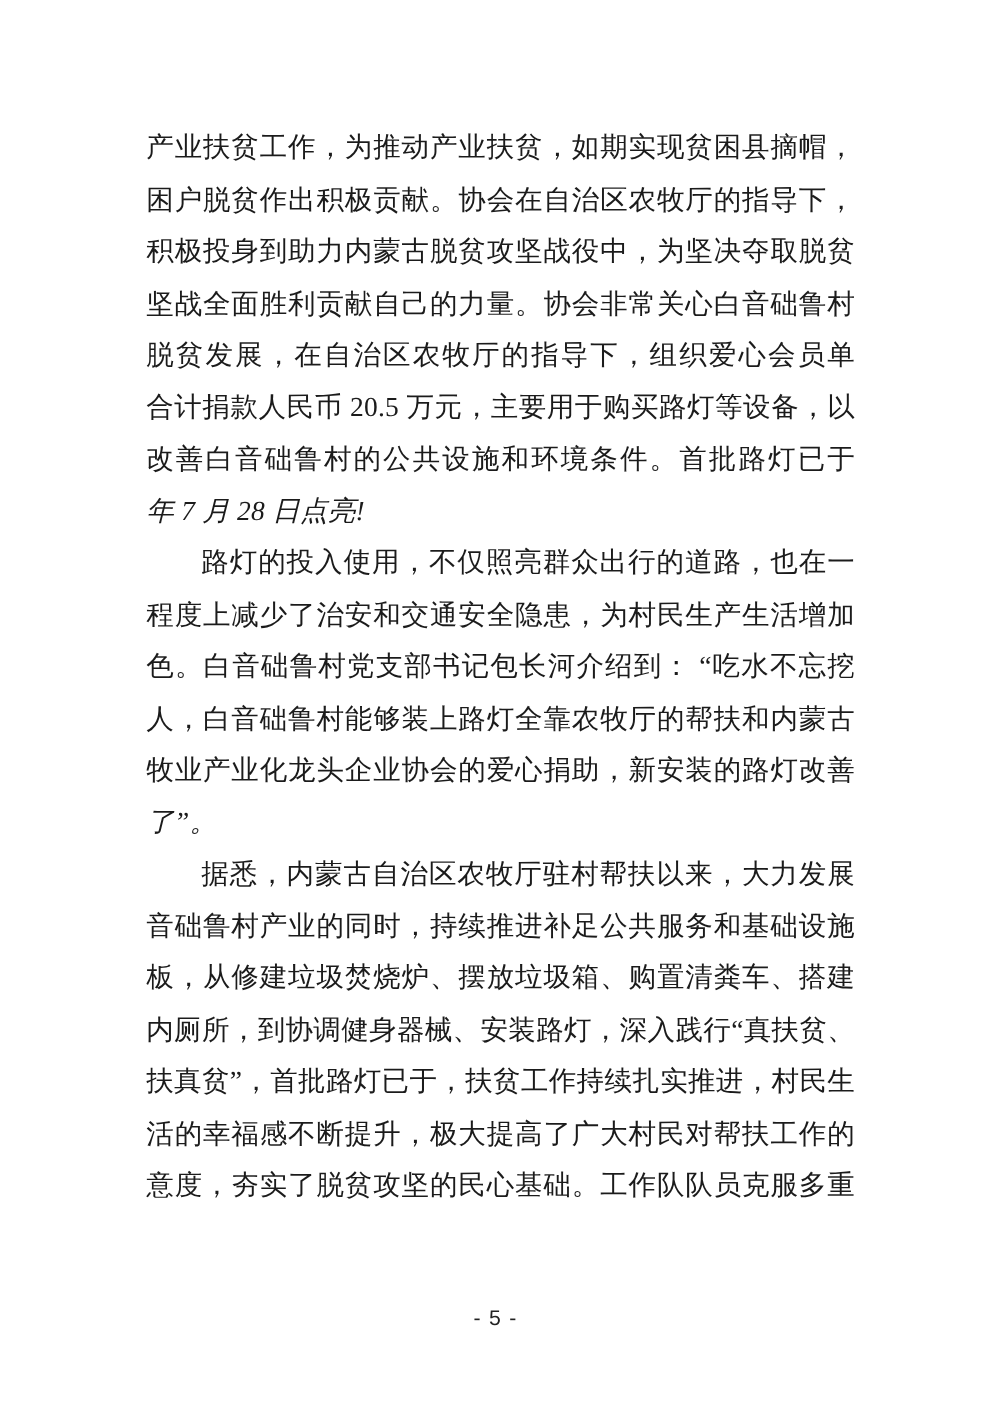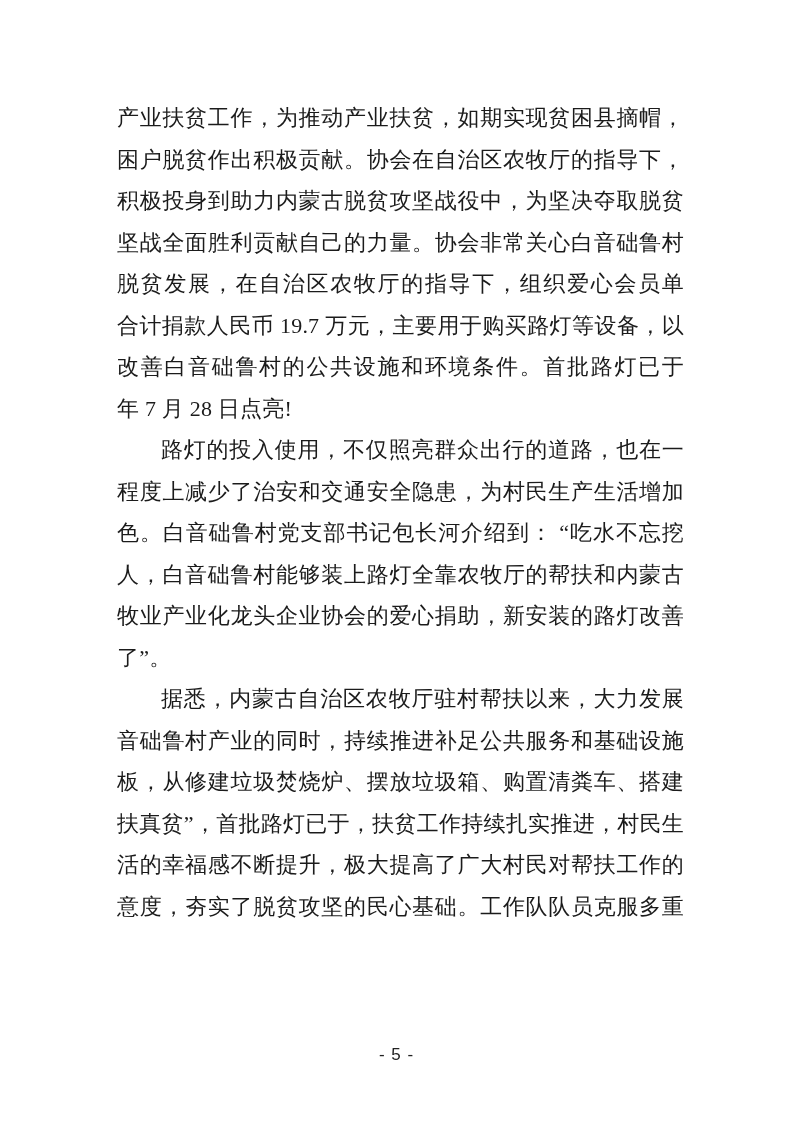--- a/index.html
+++ b/index.html
@@ -34,20 +34,21 @@
   .line {
     text-align: justify;
     text-align-last: justify;
     white-space: normal;
     height: 41.5px;
     overflow: hidden;
   }
   .line.endline {
     text-align: left;
     text-align-last: left;
+    font-style: italic;
   }
   .line.indent {
     text-indent: 44px;
   }
   .footer {
     position: absolute;
     left: 0;
     top: 1045px;
     width: 793px;
     text-align: center;
@@ -61,32 +62,33 @@
 <body>
 
 <div class="page">
 
   <div class="body-text">
     <div class="line">产业扶贫工作，为推动产业扶贫，如期实现贫困县摘帽，贫</div>
     <div class="line">困户脱贫作出积极贡献。协会在自治区农牧厅的指导下，也</div>
     <div class="line">积极投身到助力内蒙古脱贫攻坚战役中，为坚决夺取脱贫攻</div>
     <div class="line">坚战全面胜利贡献自己的力量。协会非常关心白音础鲁村的</div>
     <div class="line">脱贫发展，在自治区农牧厅的指导下，组织爱心会员单位，</div>
-    <div class="line">合计捐款人民币 19.7 万元，主要用于购买路灯等设备，以</div>
+    <div class="line">合计捐款人民币 20.5 万元，主要用于购买路灯等设备，以</div>
     <div class="line">改善白音础鲁村的公共设施和环境条件。首批路灯已于 2020</div>
     <div class="line endline">年 7 月 28 日点亮!</div>
     <div class="line indent">路灯的投入使用，不仅照亮群众出行的道路，也在一定</div>
     <div class="line">程度上减少了治安和交通安全隐患，为村民生产生活增加亮</div>
     <div class="line">色。白音础鲁村党支部书记包长河介绍到： “吃水不忘挖井</div>
     <div class="line">人，白音础鲁村能够装上路灯全靠农牧厅的帮扶和内蒙古农</div>
     <div class="line">牧业产业化龙头企业协会的爱心捐助，新安装的路灯改善了</div>
     <div class="line endline">了”。</div>
     <div class="line indent">据悉，内蒙古自治区农牧厅驻村帮扶以来，大力发展白</div>
     <div class="line">音础鲁村产业的同时，持续推进补足公共服务和基础设施短</div>
     <div class="line">板，从修建垃圾焚烧炉、摆放垃圾箱、购置清粪车、搭建院</div>
+    <div class="line">内厕所，到协调健身器械、安装路灯，深入践行“真扶贫、</div>
     <div class="line">扶真贫”，首批路灯已于，扶贫工作持续扎实推进，村民生</div>
     <div class="line">活的幸福感不断提升，极大提高了广大村民对帮扶工作的满</div>
     <div class="line">意度，夯实了脱贫攻坚的民心基础。工作队队员克服多重困</div>
   </div>
 
   <div class="footer">- 5 -</div>
 
 </div>
 
 </body></html>

